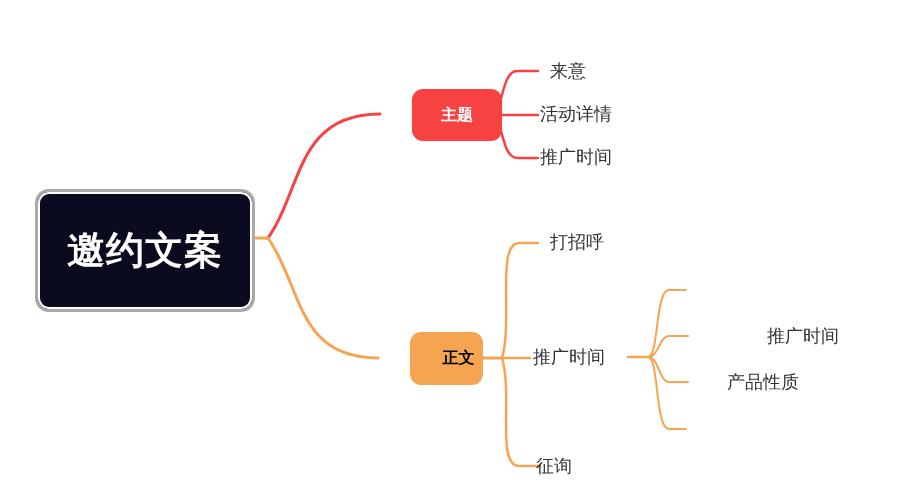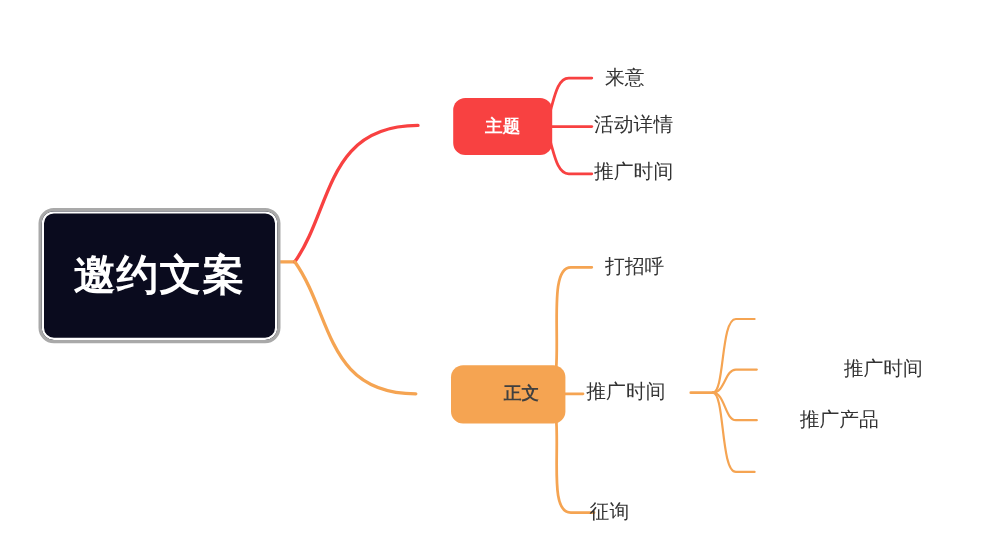--- a/index.html
+++ b/index.html
@@ -48,23 +48,23 @@
     margin-left: 32px;
   }
   .node-zhuti {
     left: 380px; top: 89px;
     width: 90px; height: 52px;
     background: #f84141;
     color: #ffffff;
   }
   .node-zhengwen {
     left: 378px; top: 332px;
-    width: 104px; height: 53px;
+    width: 73px; height: 53px;
     background: #f5a452;
-    color: #404040;
+    color: #000000;
     padding-left: 24px;
   }
   .leaf {
     position: absolute;
     transform: translateY(-50%);
     font-size: 18px;
     color: #333333;
     white-space: nowrap;
     line-height: 1;
   }
@@ -104,15 +104,15 @@
 
   <div class="leaf" style="left:550px; top:71px;text-align:right;">来意</div>
   <div class="leaf" style="left:540px; top:114px;">活动详情</div>
   <div class="leaf" style="left:540px; top:157px;">推广时间</div>
 
   <div class="leaf" style="left:550px; top:242px;font-family:Liberation Serif, serif;">打招呼</div>
   <div class="leaf" style="left:533px; top:357px;">推广时间</div>
   <div class="leaf" style="left:536px; top:466px;">征询</div>
 
   <div class="leaf" style="left:727px; top:336px;margin-left:40px;">推广时间</div>
-  <div class="leaf" style="left:727px; top:382px;">推广产品</div>
+  <div class="leaf" style="left:727px; top:382px;">产品性质</div>
 
 </div>
 
 </body></html>

